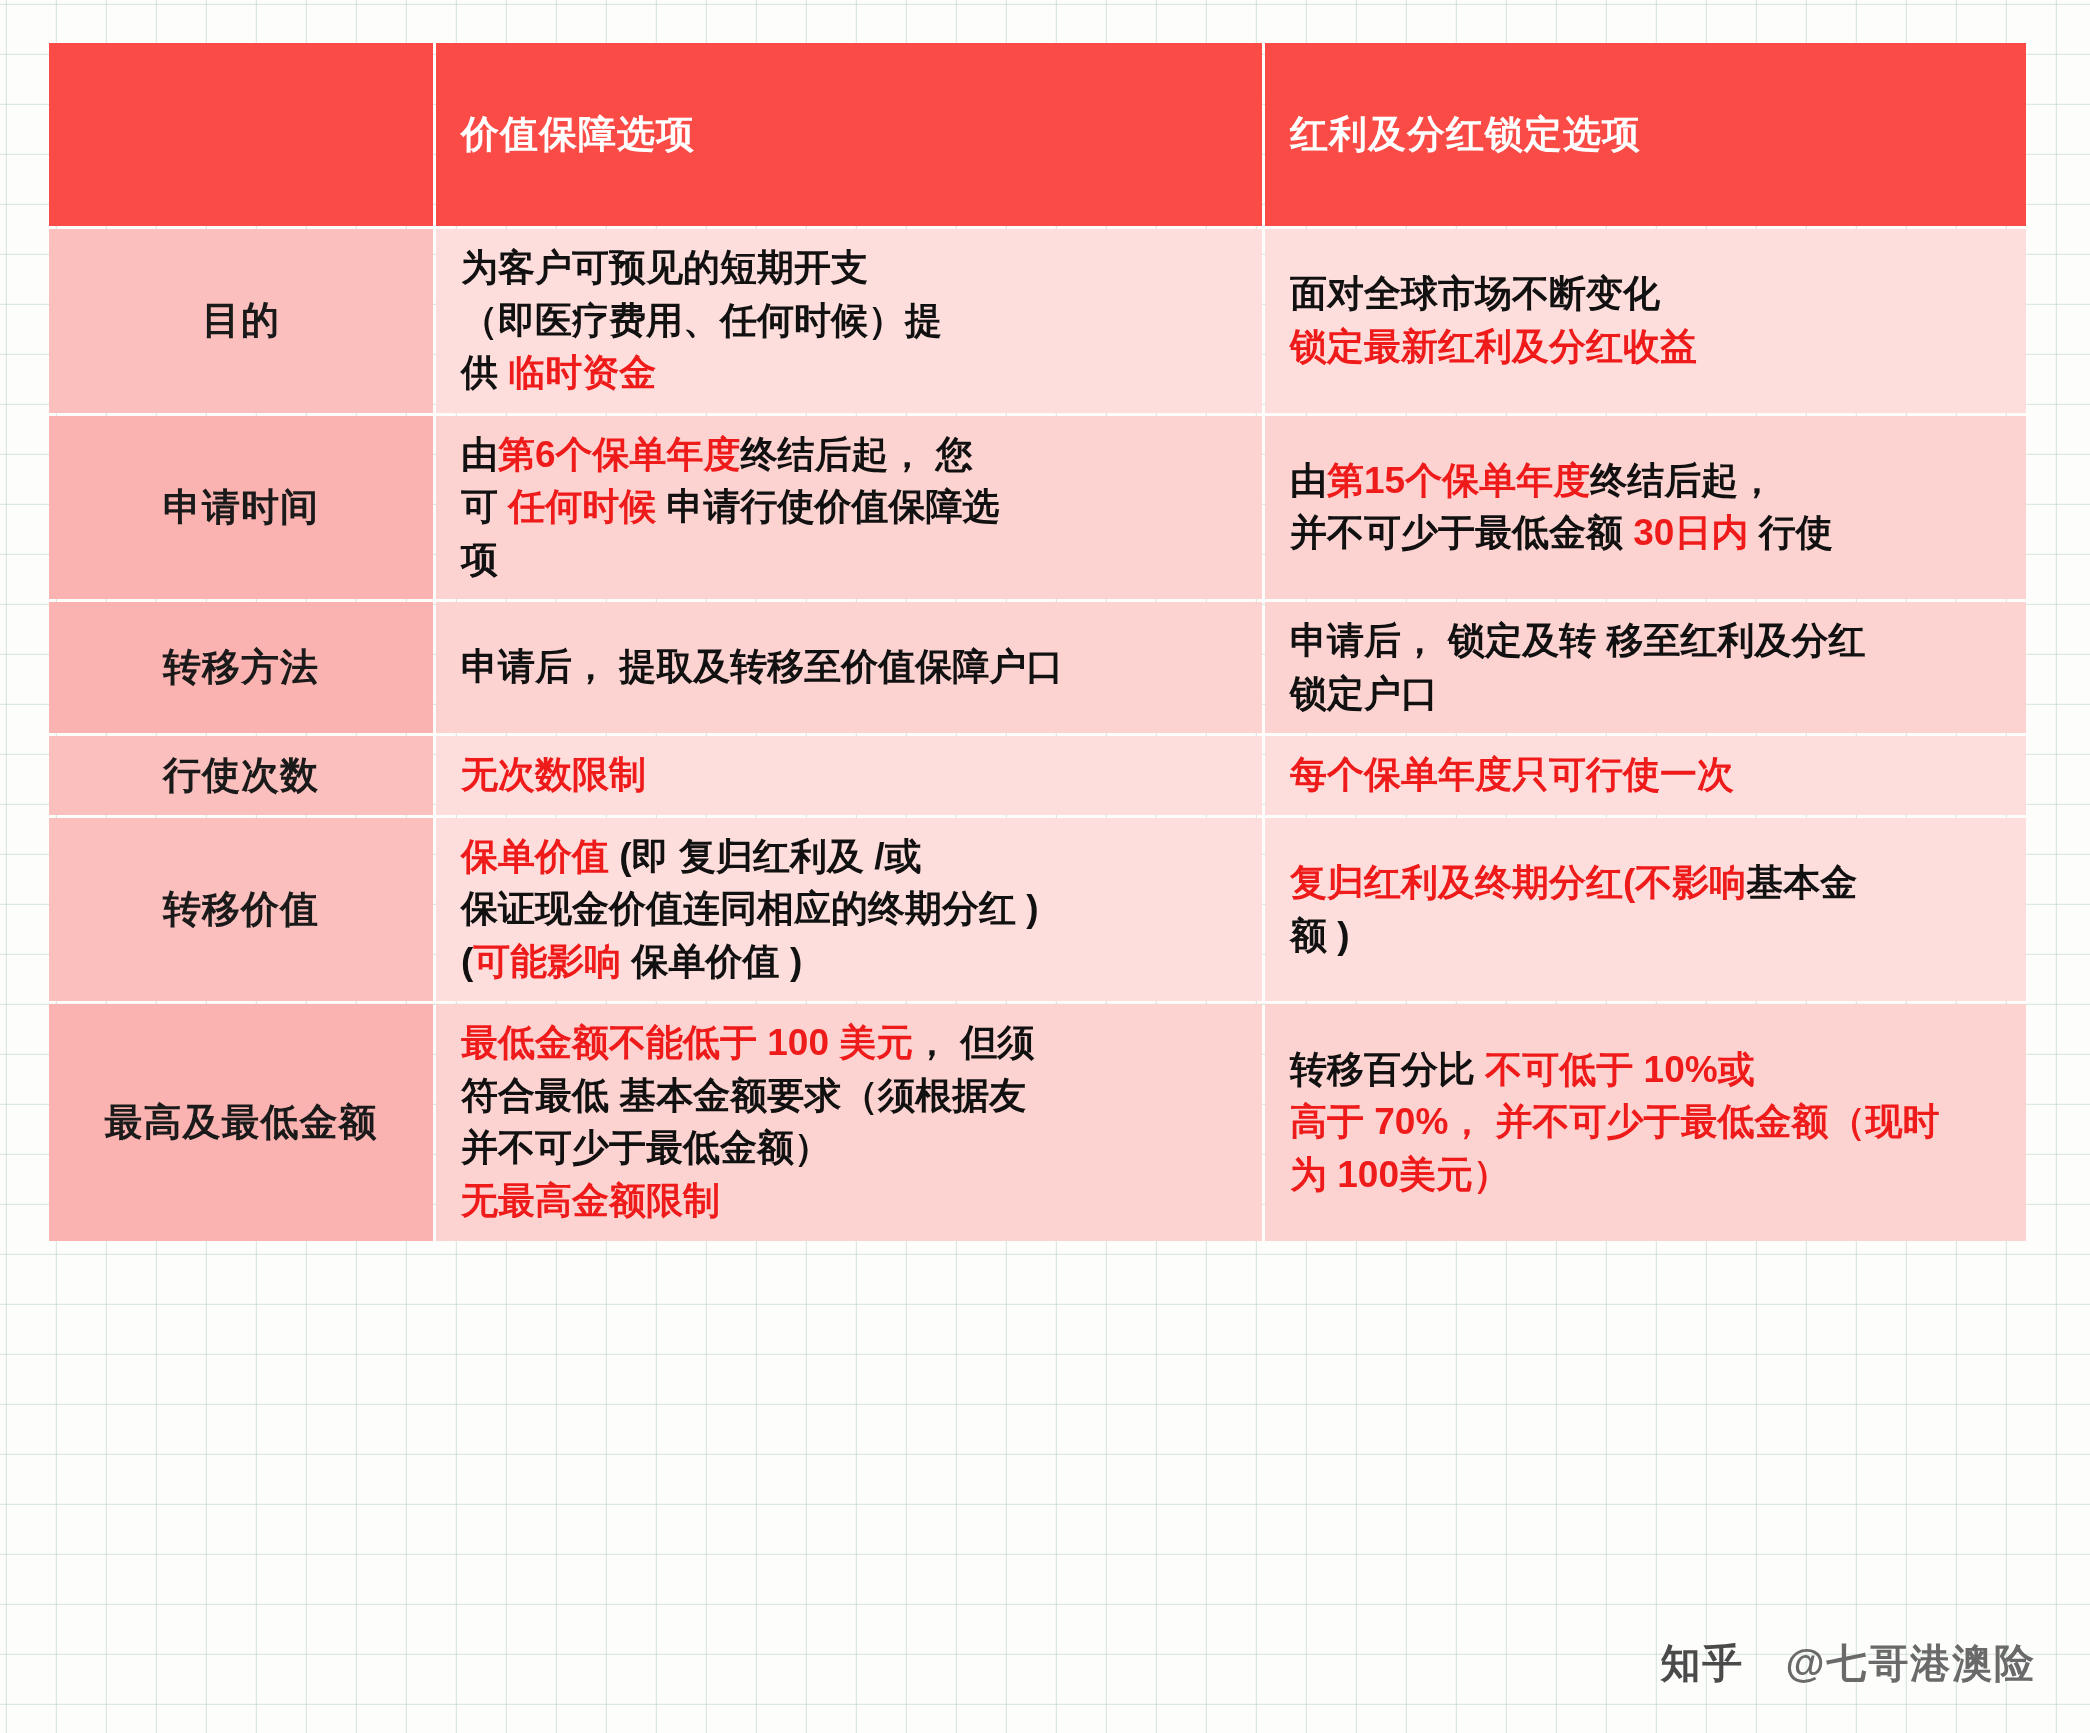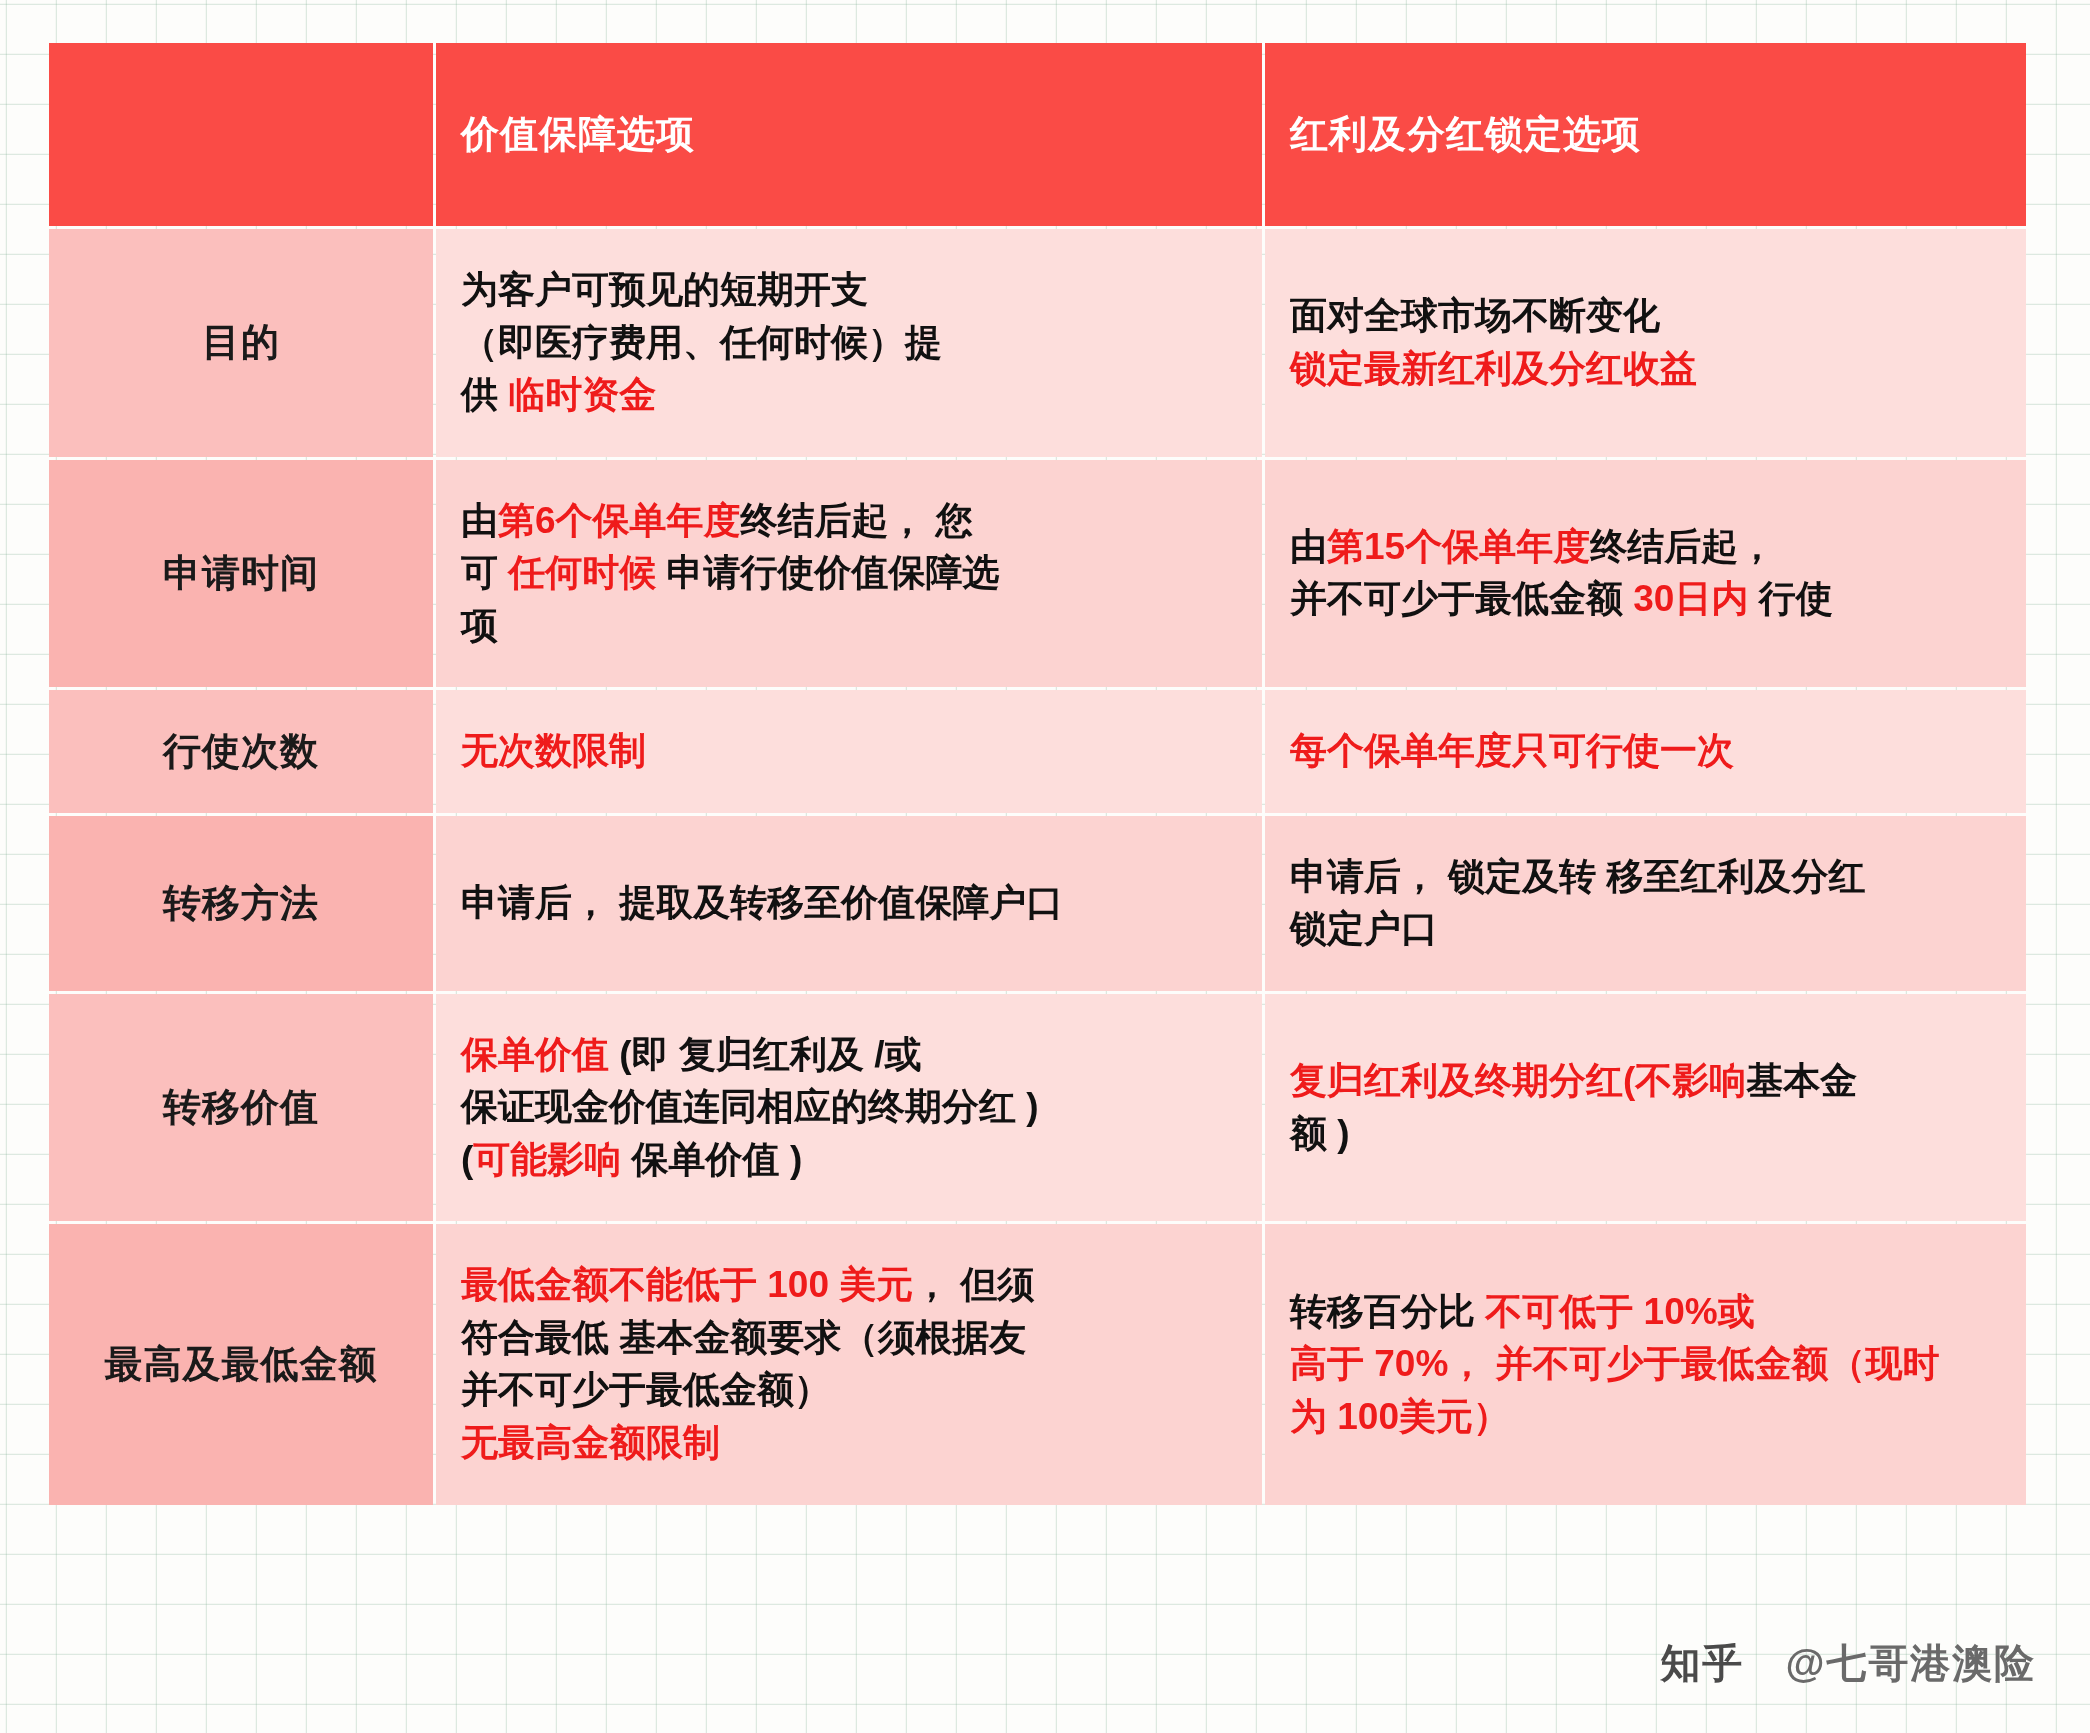--- a/index.html
+++ b/index.html
@@ -31,21 +31,21 @@
     width: 1975px;
   }
   table.compare {
     border-collapse: separate;
     border-spacing: 3.8px;
     width: 1975px;
     table-layout: fixed;
   }
   table.compare td, table.compare th {
     vertical-align: middle;
-    padding: 35px 25px;
+    padding: 13px 25px;
     box-sizing: border-box;
   }
   col.c0 { width: 384px; }
   col.c1 { width: 826px; }
   col.c2 { width: 761px; }
 
   
   tr.head th {
     background: #fa4b46;
     color: #ffffff;
@@ -142,36 +142,36 @@
               <div><span class="blk">由</span><span class="red">第6个保单年度</span><span class="blk">终结后起， 您</span></div>
               <div><span class="blk">可 </span><span class="red">任何时候</span><span class="blk"> 申请行使价值保障选</span></div>
               <div><span class="blk">项</span></div>
             </td>
             <td class="cell alt">
               <div><span class="blk">由</span><span class="red">第15个保单年度</span><span class="blk">终结后起，</span></div>
               <div><span class="blk">并不可少于最低金额 </span><span class="red">30日内</span><span class="blk"> 行使</span></div>
             </td>
           </tr>
           <tr>
-            <td class="label">行使次数</td>
-            <td class="cell">
-              <div><span class="red">无次数限制</span></div>
-            </td>
-            <td class="cell">
-              <div><span class="red">每个保单年度只可行使一次</span></div>
-            </td>
-          </tr>
-          <tr>
             <td class="label alt">转移方法</td>
             <td class="cell alt">
               <div><span class="blk">申请后， 提取及转移至价值保障户口</span></div>
             </td>
             <td class="cell alt">
               <div><span class="blk">申请后， 锁定及转 移至红利及分红</span></div>
               <div><span class="blk">锁定户口</span></div>
+            </td>
+          </tr>
+          <tr>
+            <td class="label">行使次数</td>
+            <td class="cell">
+              <div><span class="red">无次数限制</span></div>
+            </td>
+            <td class="cell">
+              <div><span class="red">每个保单年度只可行使一次</span></div>
             </td>
           </tr>
           <tr>
             <td class="label">转移价值</td>
             <td class="cell">
               <div><span class="red">保单价值</span><span class="blk"> (即 复归红利及 /或</span></div>
               <div><span class="blk">保证现金价值连同相应的终期分红 )</span></div>
               <div><span class="blk">(</span><span class="red">可能影响</span><span class="blk"> 保单价值 )</span></div>
             </td>
             <td class="cell">

